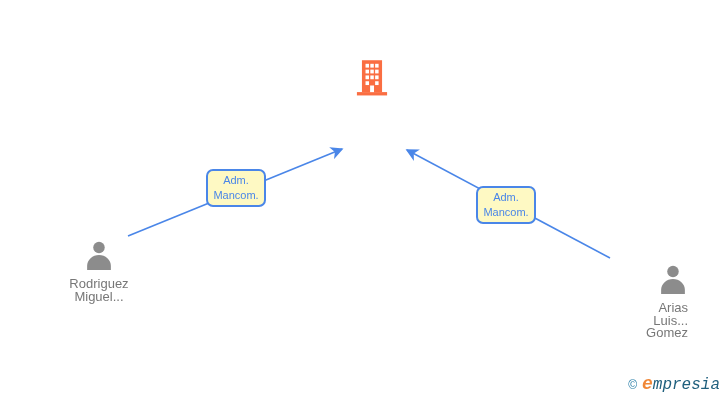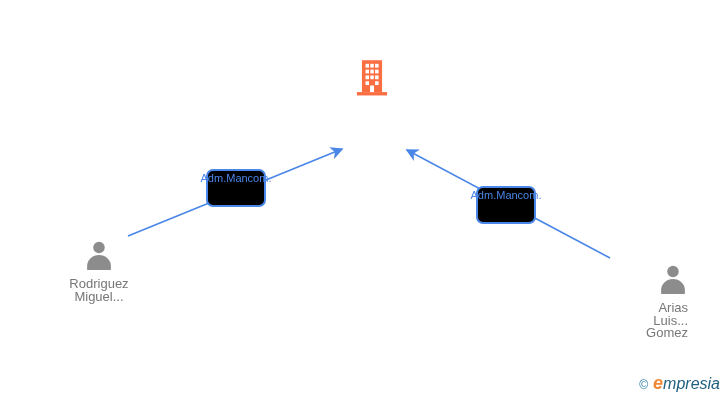--- a/index.html
+++ b/index.html
@@ -9,40 +9,40 @@
   }
   svg.edges{position:absolute;left:0;top:0;width:728px;height:400px;}
 
   .company-node{position:absolute;left:302px;top:54px;width:140px;text-align:center;cursor:pointer;}
   .company-title{
     font-size:13px;font-weight:bold;color:#8a8a8a;line-height:16px;letter-spacing:.5px;
   }
   .company-icon{margin-top:4px;}
 
   .edge-label{
-    position:absolute;width:56px;height:34px;background:#000000;
+    position:absolute;width:56px;height:34px;background:#fef9c3;
     border:2px solid #4a86e8;border-radius:7px;color:#4a86e8;
     font-size:11px;line-height:15px;text-align:center;
-    display:flex;flex-direction:row;justify-content:center;
+    display:flex;flex-direction:column;justify-content:center;
   }
   .edge-label.left{left:206px;top:169px;}
   .edge-label.right{left:476px;top:186px;}
 
   .person-node{position:absolute;text-align:center;cursor:pointer;}
   .person-node .pname{font-size:13px;color:#777777;line-height:12.5px;margin-top:4px;}
   .person-node.left{left:43px;top:240px;width:112px;}
   .person-node.right{left:576px;top:264px;width:112px;text-align:right;}
 
   .watermark{
     position:absolute;right:8px;bottom:6px;display:flex;align-items:baseline;gap:5px;
     cursor:pointer;
   }
   .watermark .copy{color:#2a7fa8;font-size:12px;}
   .watermark .brand{
-    font-family:Liberation Sans, sans-serif;font-style:italic;font-size:16px;color:#20607e;
+    font-family:Liberation Mono, monospace;font-style:italic;font-size:16px;color:#20607e;
   }
   .watermark .brand .e0{color:#f08737;font-weight:bold;font-size:18px;}
 </style>
 </head>
 <body>
 
 <div id="stage">
 
   <svg class="edges" viewBox="0 0 728 400">
     <defs>

